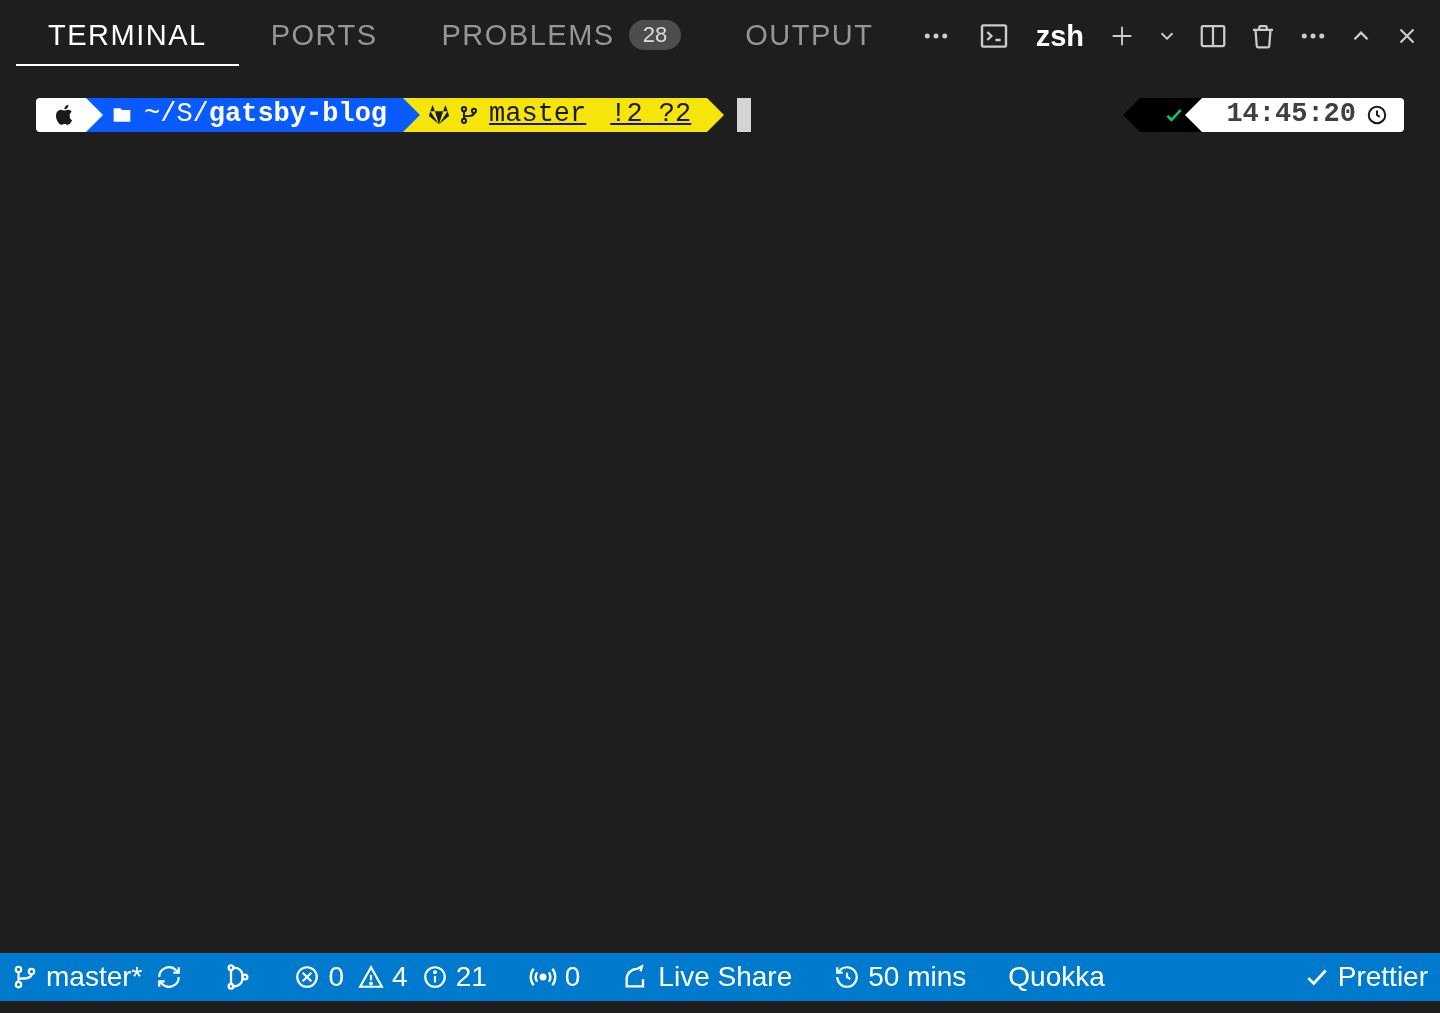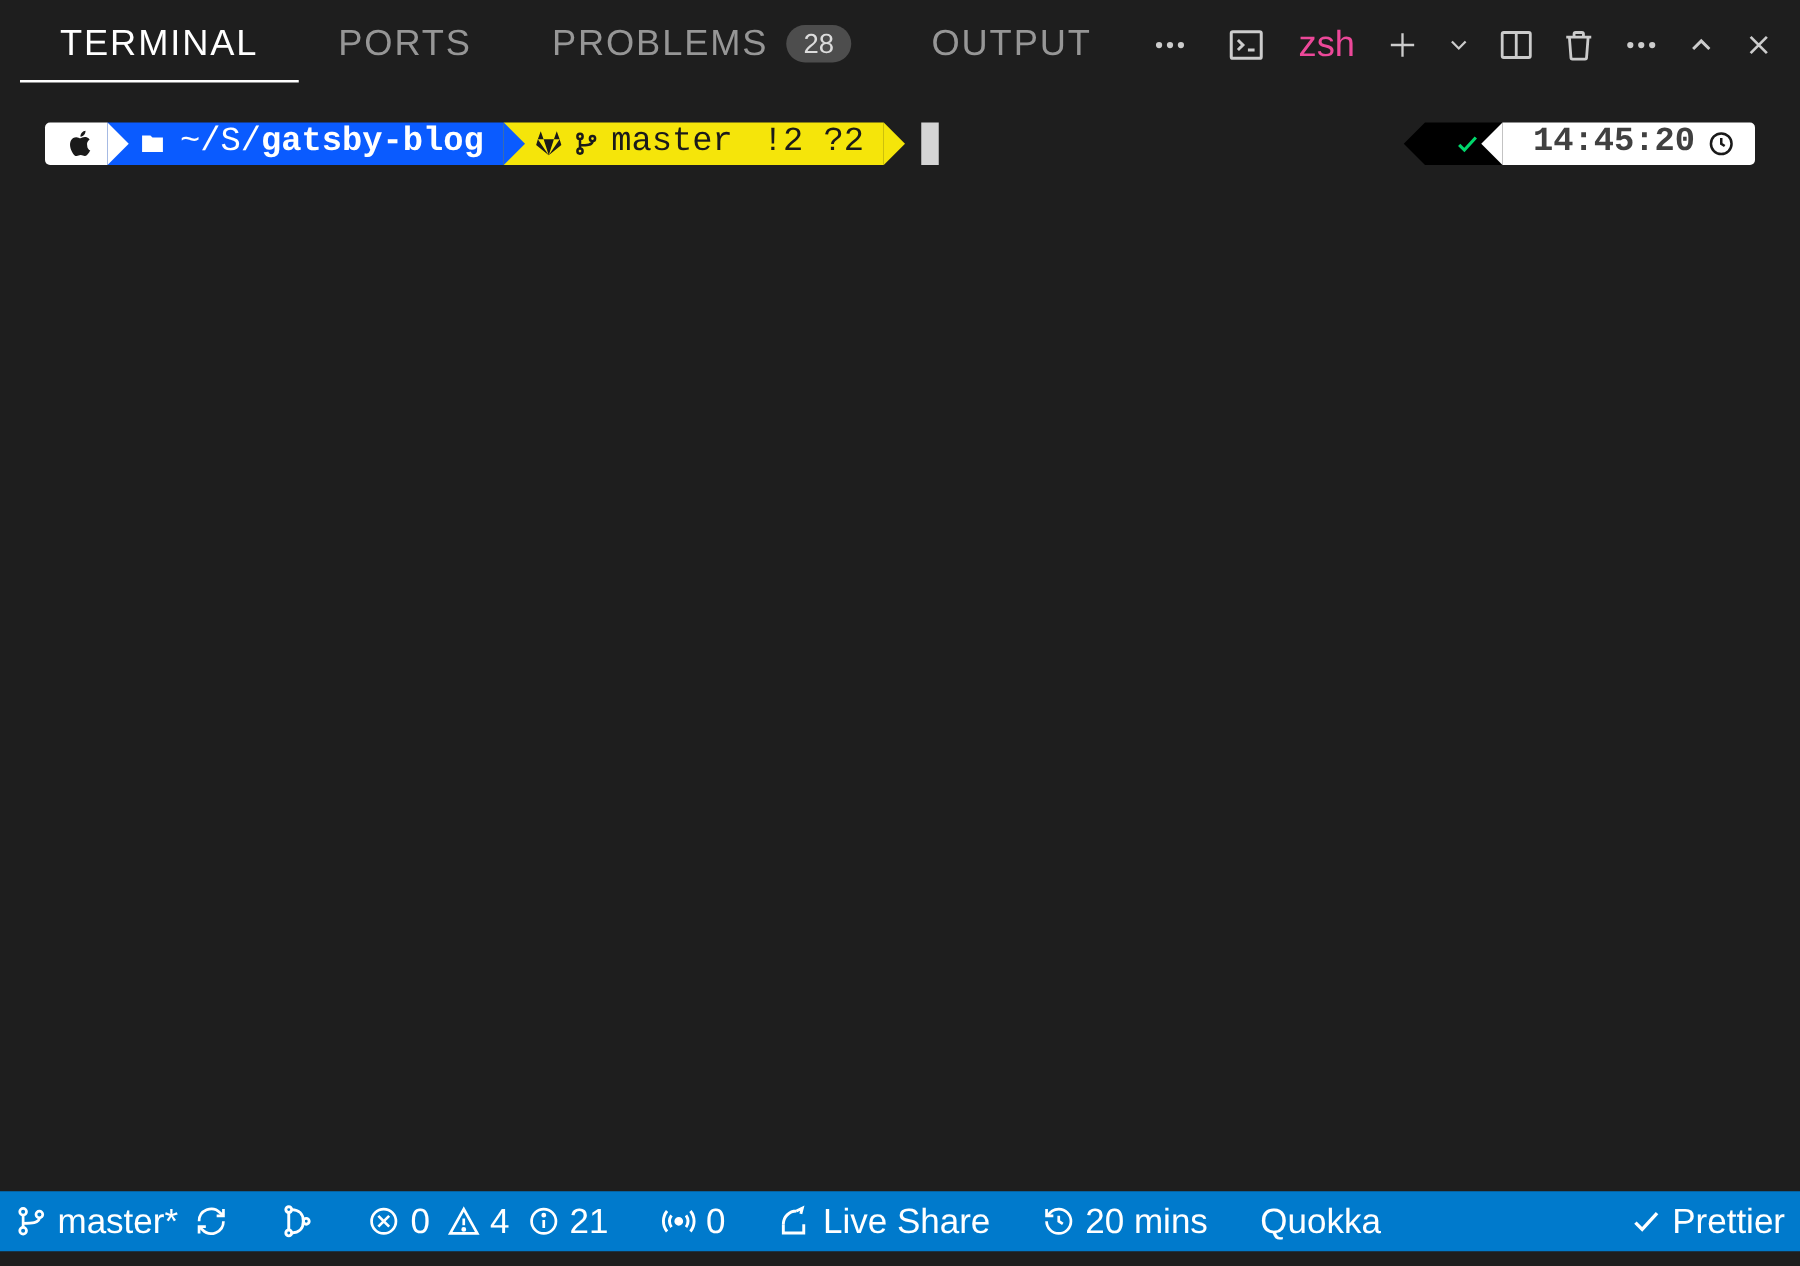--- a/index.html
+++ b/index.html
@@ -56,23 +56,24 @@
     }
     .icon-btn {
       display: inline-flex;
       align-items: center;
       justify-content: center;
       cursor: pointer;
       color: #cccccc;
     }
     .shell-label {
       font-size: 29px;
-      color: #ec4899;
+      color: #ffffff;
       margin-left: 6px;
       margin-right: 4px;
+      font-weight: bold;
     }
     .terminal-body {
       padding: 26px 36px;
       font-family: "SF Mono", Menlo, Consolas, "Courier New", monospace;
       font-size: 27px;
       line-height: 1.1;
     }
     .prompt-line {
       display: flex;
       align-items: stretch;
@@ -99,20 +100,21 @@
       padding-left: 24px;
       padding-right: 16px;
     }
     .seg-path .dim { font-weight: 400; }
     .seg-git {
       background: #f5e50a;
       color: #1a1a1a;
       font-weight: 500;
       padding-left: 24px;
       padding-right: 16px;
+      text-decoration: underline;
     }
     .arrow-right {
       width: 0;
       height: 0;
       border-top: 17px solid transparent;
       border-bottom: 17px solid transparent;
       position: absolute;
       right: -17px;
       z-index: 1;
     }
@@ -366,21 +368,21 @@
         <path d="M4 14c0-5 4-9 9-9M13 5l4-2-1 4"></path>
         <path d="M4 14v6h14v-6"></path>
       </svg>
     <span>Live Share</span>
   </div>
   <div class="status-item">
     <svg width="26" height="26" viewBox="0 0 24 24" fill="none" stroke="#ffffff" stroke-width="2">
         <path d="M3 12a9 9 0 109-9 9 9 0 00-8 5"></path>
         <path d="M3 3v5h5M12 8v4l3 2"></path>
       </svg>
-    <span>20 mins</span>
+    <span>50 mins</span>
   </div>
 
   <div class="status-item">
     <span>Quokka</span>
   </div>
   <div class="status-spacer"></div>
   <div class="status-item">
     <svg width="26" height="26" viewBox="0 0 24 24" fill="none" stroke="#ffffff" stroke-width="2.5">
         <polyline points="4 13 9 18 20 6"></polyline>
       </svg>

